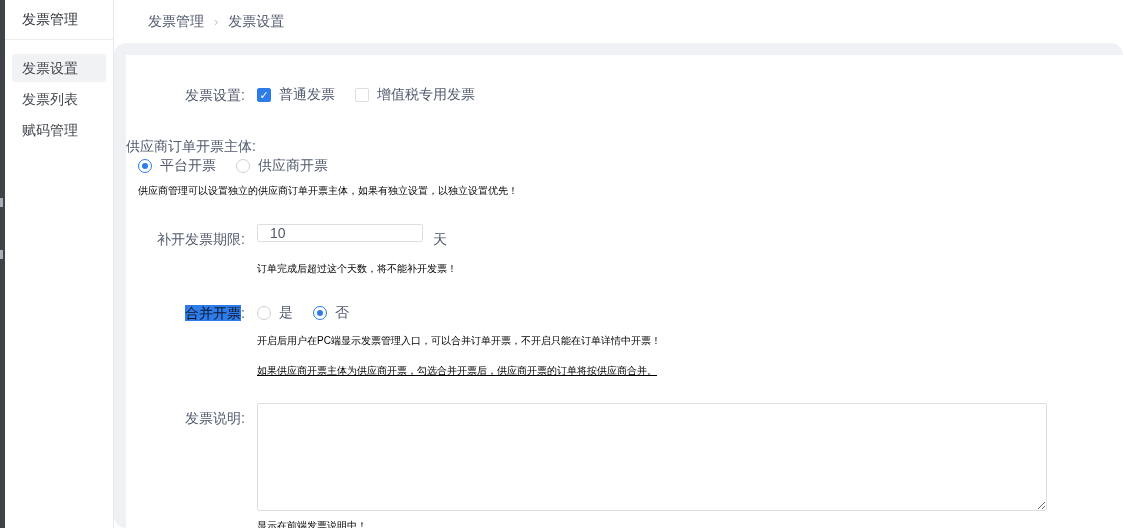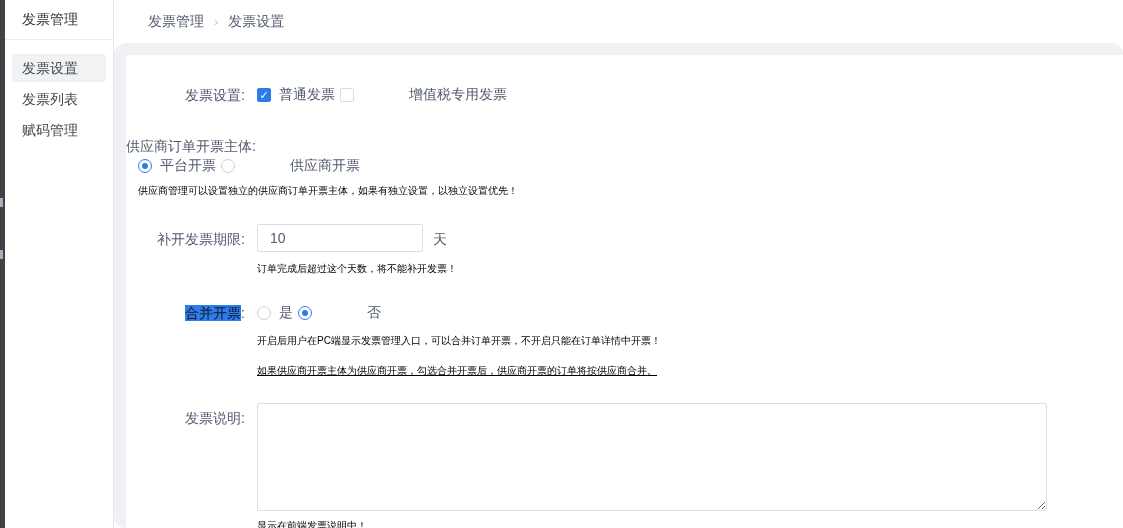--- a/index.html
+++ b/index.html
@@ -36,33 +36,33 @@
   .content { position:absolute; left:0; right:0; top:43px; bottom:0; background:var(--content_bg);border-radius:12px; }
   .card { position:absolute; left:12px; right:0; top:12px; bottom:0; background:#fff; padding-top:30px; }
 
   
   .form-row { display:flex; align-items:flex-start; }
   .form-label { width:119px; text-align:right; font-size:14px; color:#515a6e; line-height:20px; flex:none; white-space:nowrap; }
   .form-control { margin-left:12px; }
   .control-line { display:flex; align-items:center; height:20px; }
 
   .group { display:flex; align-items:center; }
-  .group + .group { margin-left:5px;gap:47px; }
+  .group + .group { margin-left:20px; }
   .opt-label { font-size:14px; color:#515a6e; }
 
   .checkbox { width:14px; height:14px; border:1px solid #dcdee2; border-radius:2px; background:#fff; margin-right:8px; display:flex; align-items:center; justify-content:center; cursor:pointer; flex:none; }
   .checkbox.checked { background:var(--primary); border-color:var(--primary); color:#fff; font-size:11px; line-height:1; }
 
   .radio { width:14px; height:14px; border:1px solid #ccd0d6; border-radius:50%; background:#fff; margin-right:8px; position:relative; cursor:pointer; flex:none; }
   .radio.selected { border-color:var(--primary); }
   .radio.selected::after { content:""; position:absolute; left:50%; top:50%; width:6px; height:6px; margin:-3px 0 0 -3px; border-radius:50%; background:var(--primary); }
 
   .helper { font-size:10px; color:#000000; line-height:18px; }
 
-  .text-input { width:166px; height:28px; border:1px solid #dcdee2; border-radius:2px; padding:0 12px; font-size:14px; color:#515a6e; outline:none; font-family:inherit; }
+  .text-input { width:166px; height:18px; border:1px solid #dcdee2; border-radius:2px; padding:0 12px; font-size:14px; color:#515a6e; outline:none; font-family:inherit; }
   .unit { font-size:14px; color:#515a6e; margin-left:10px; line-height:30px; }
 
   .note-textarea { display:block; width:790px; height:108px; border:1px solid #dcdee2; border-radius:2px; resize:both; font-size:14px; color:#515a6e; padding:6px 10px; outline:none; font-family:inherit; }
 
   .hl { background:var(--primary); color:#0f172a;margin-left:33px; }
 
   .row-invoice-type { }
   .row-supplier   { margin-top:31px;flex-direction:column; }
   .row-reissue    { margin-top:24px; }
   .row-merge      { margin-top:25px; }

